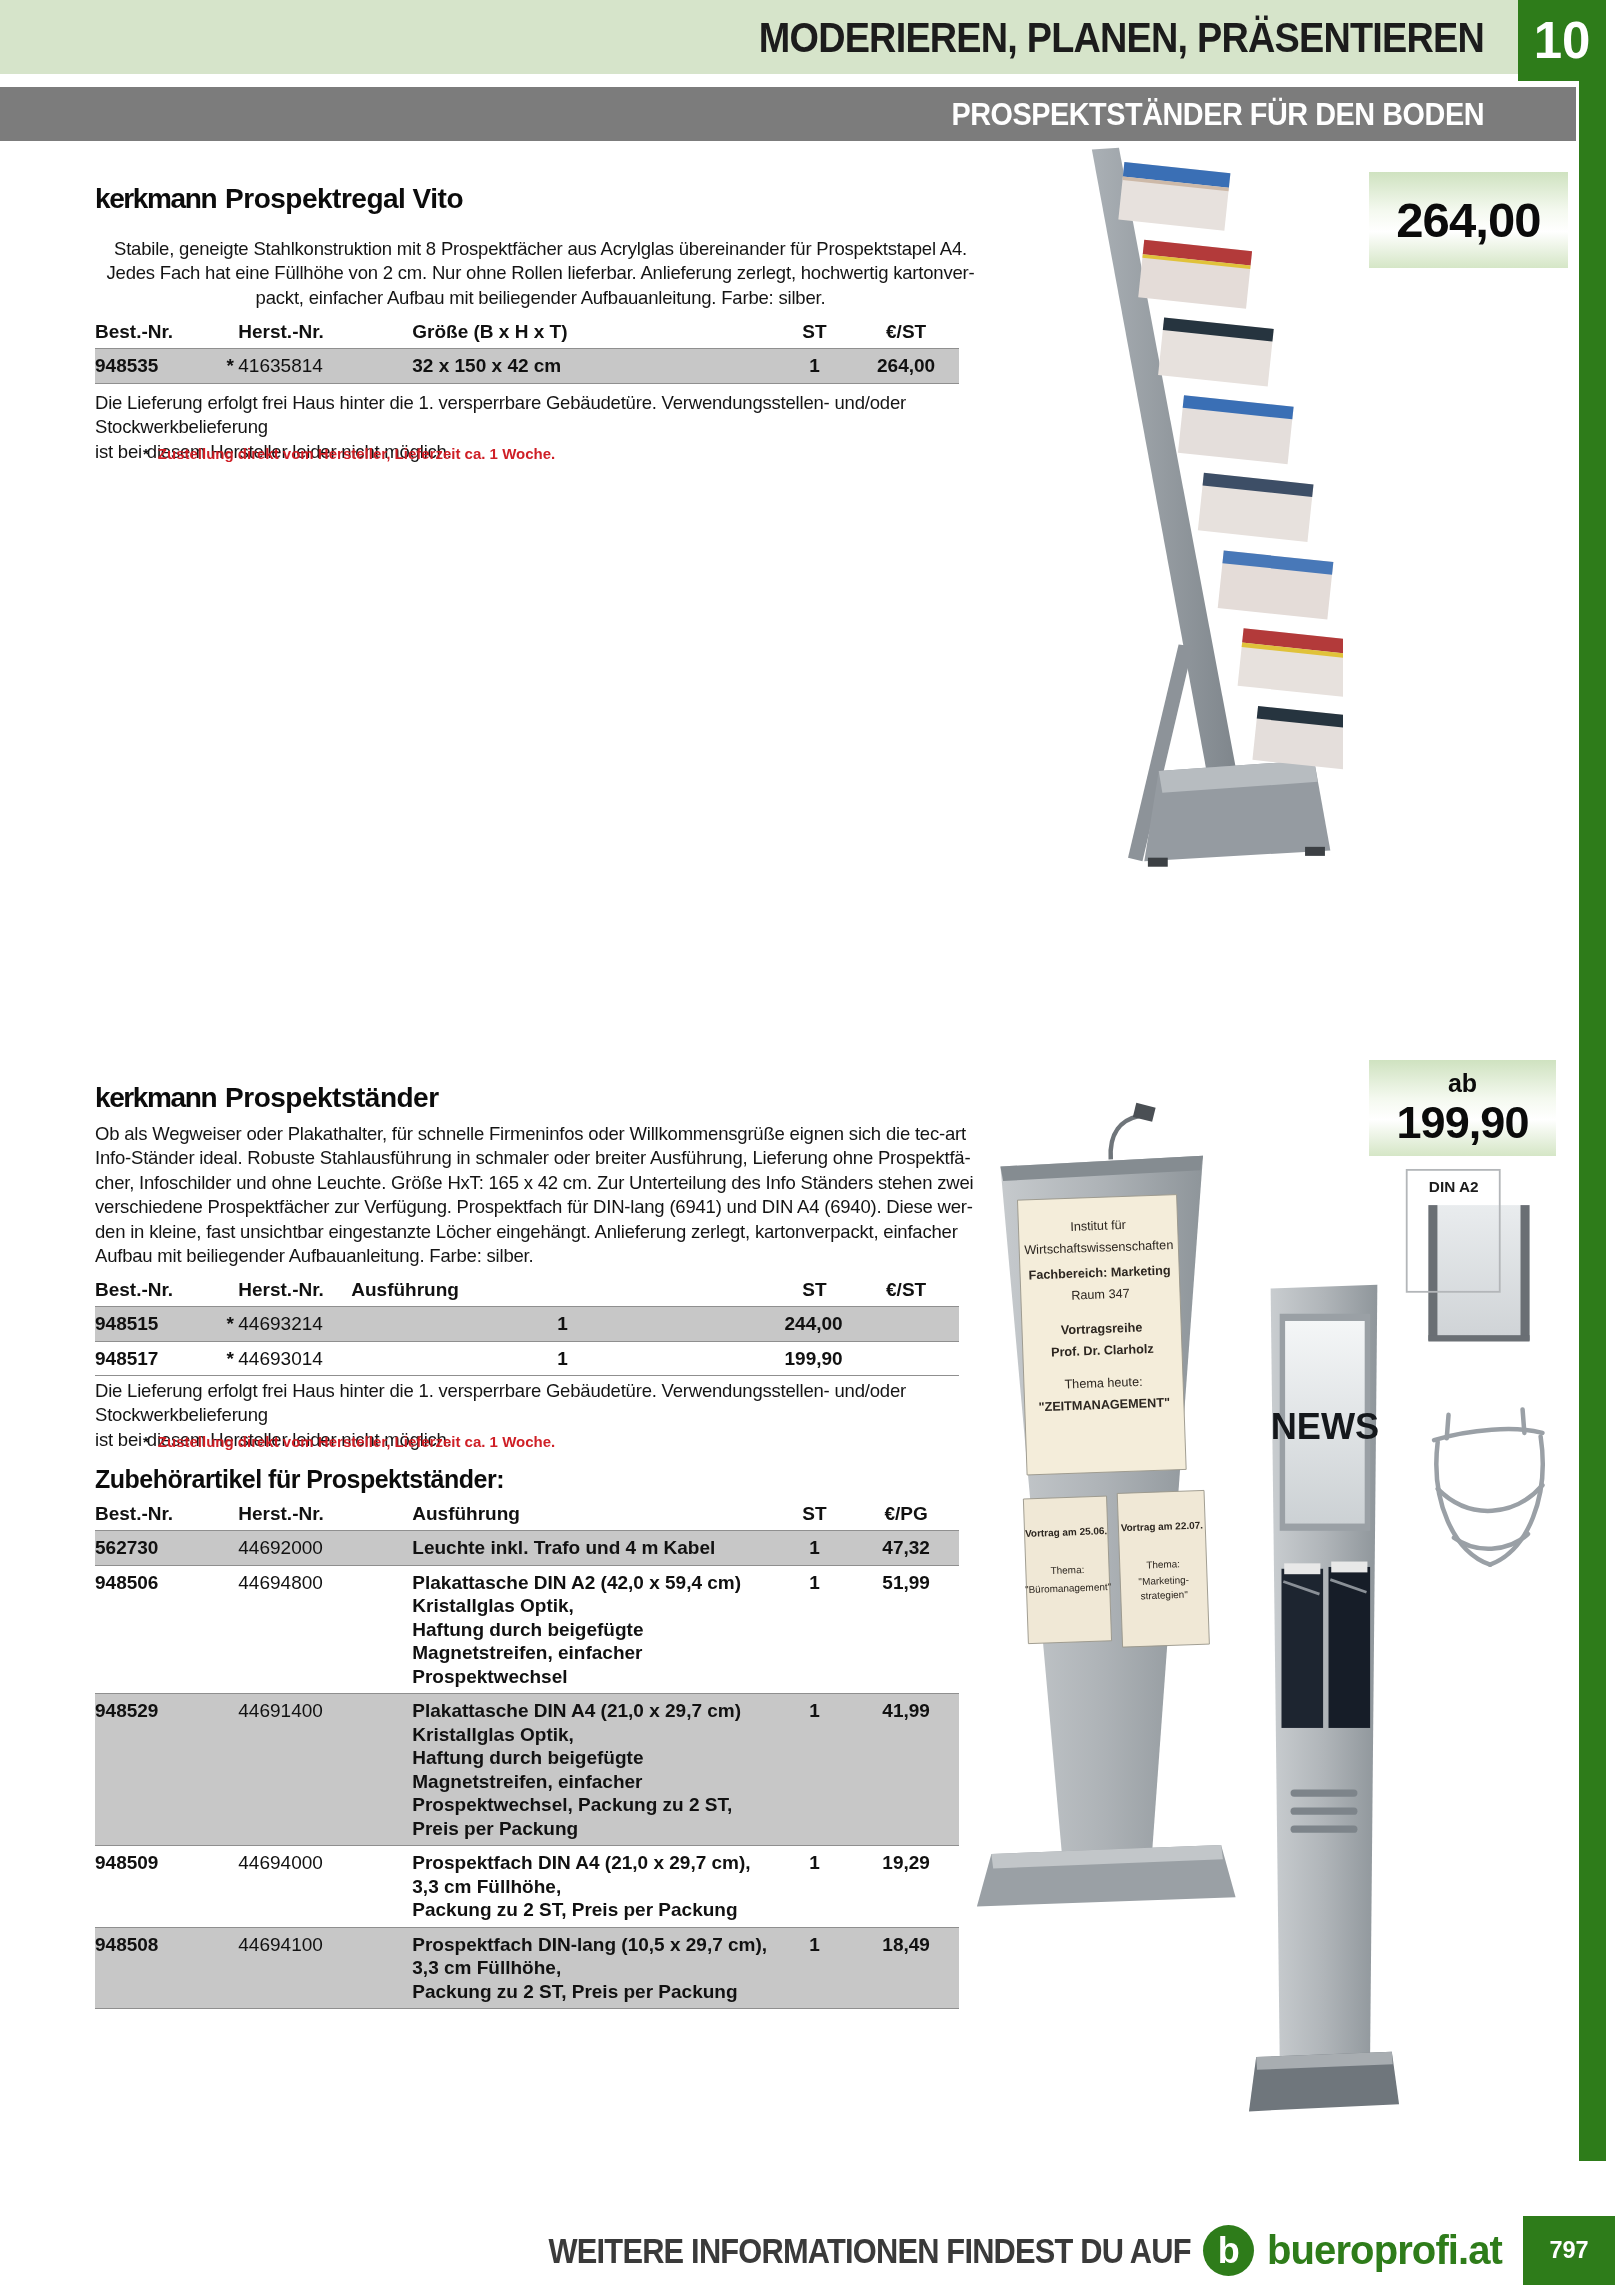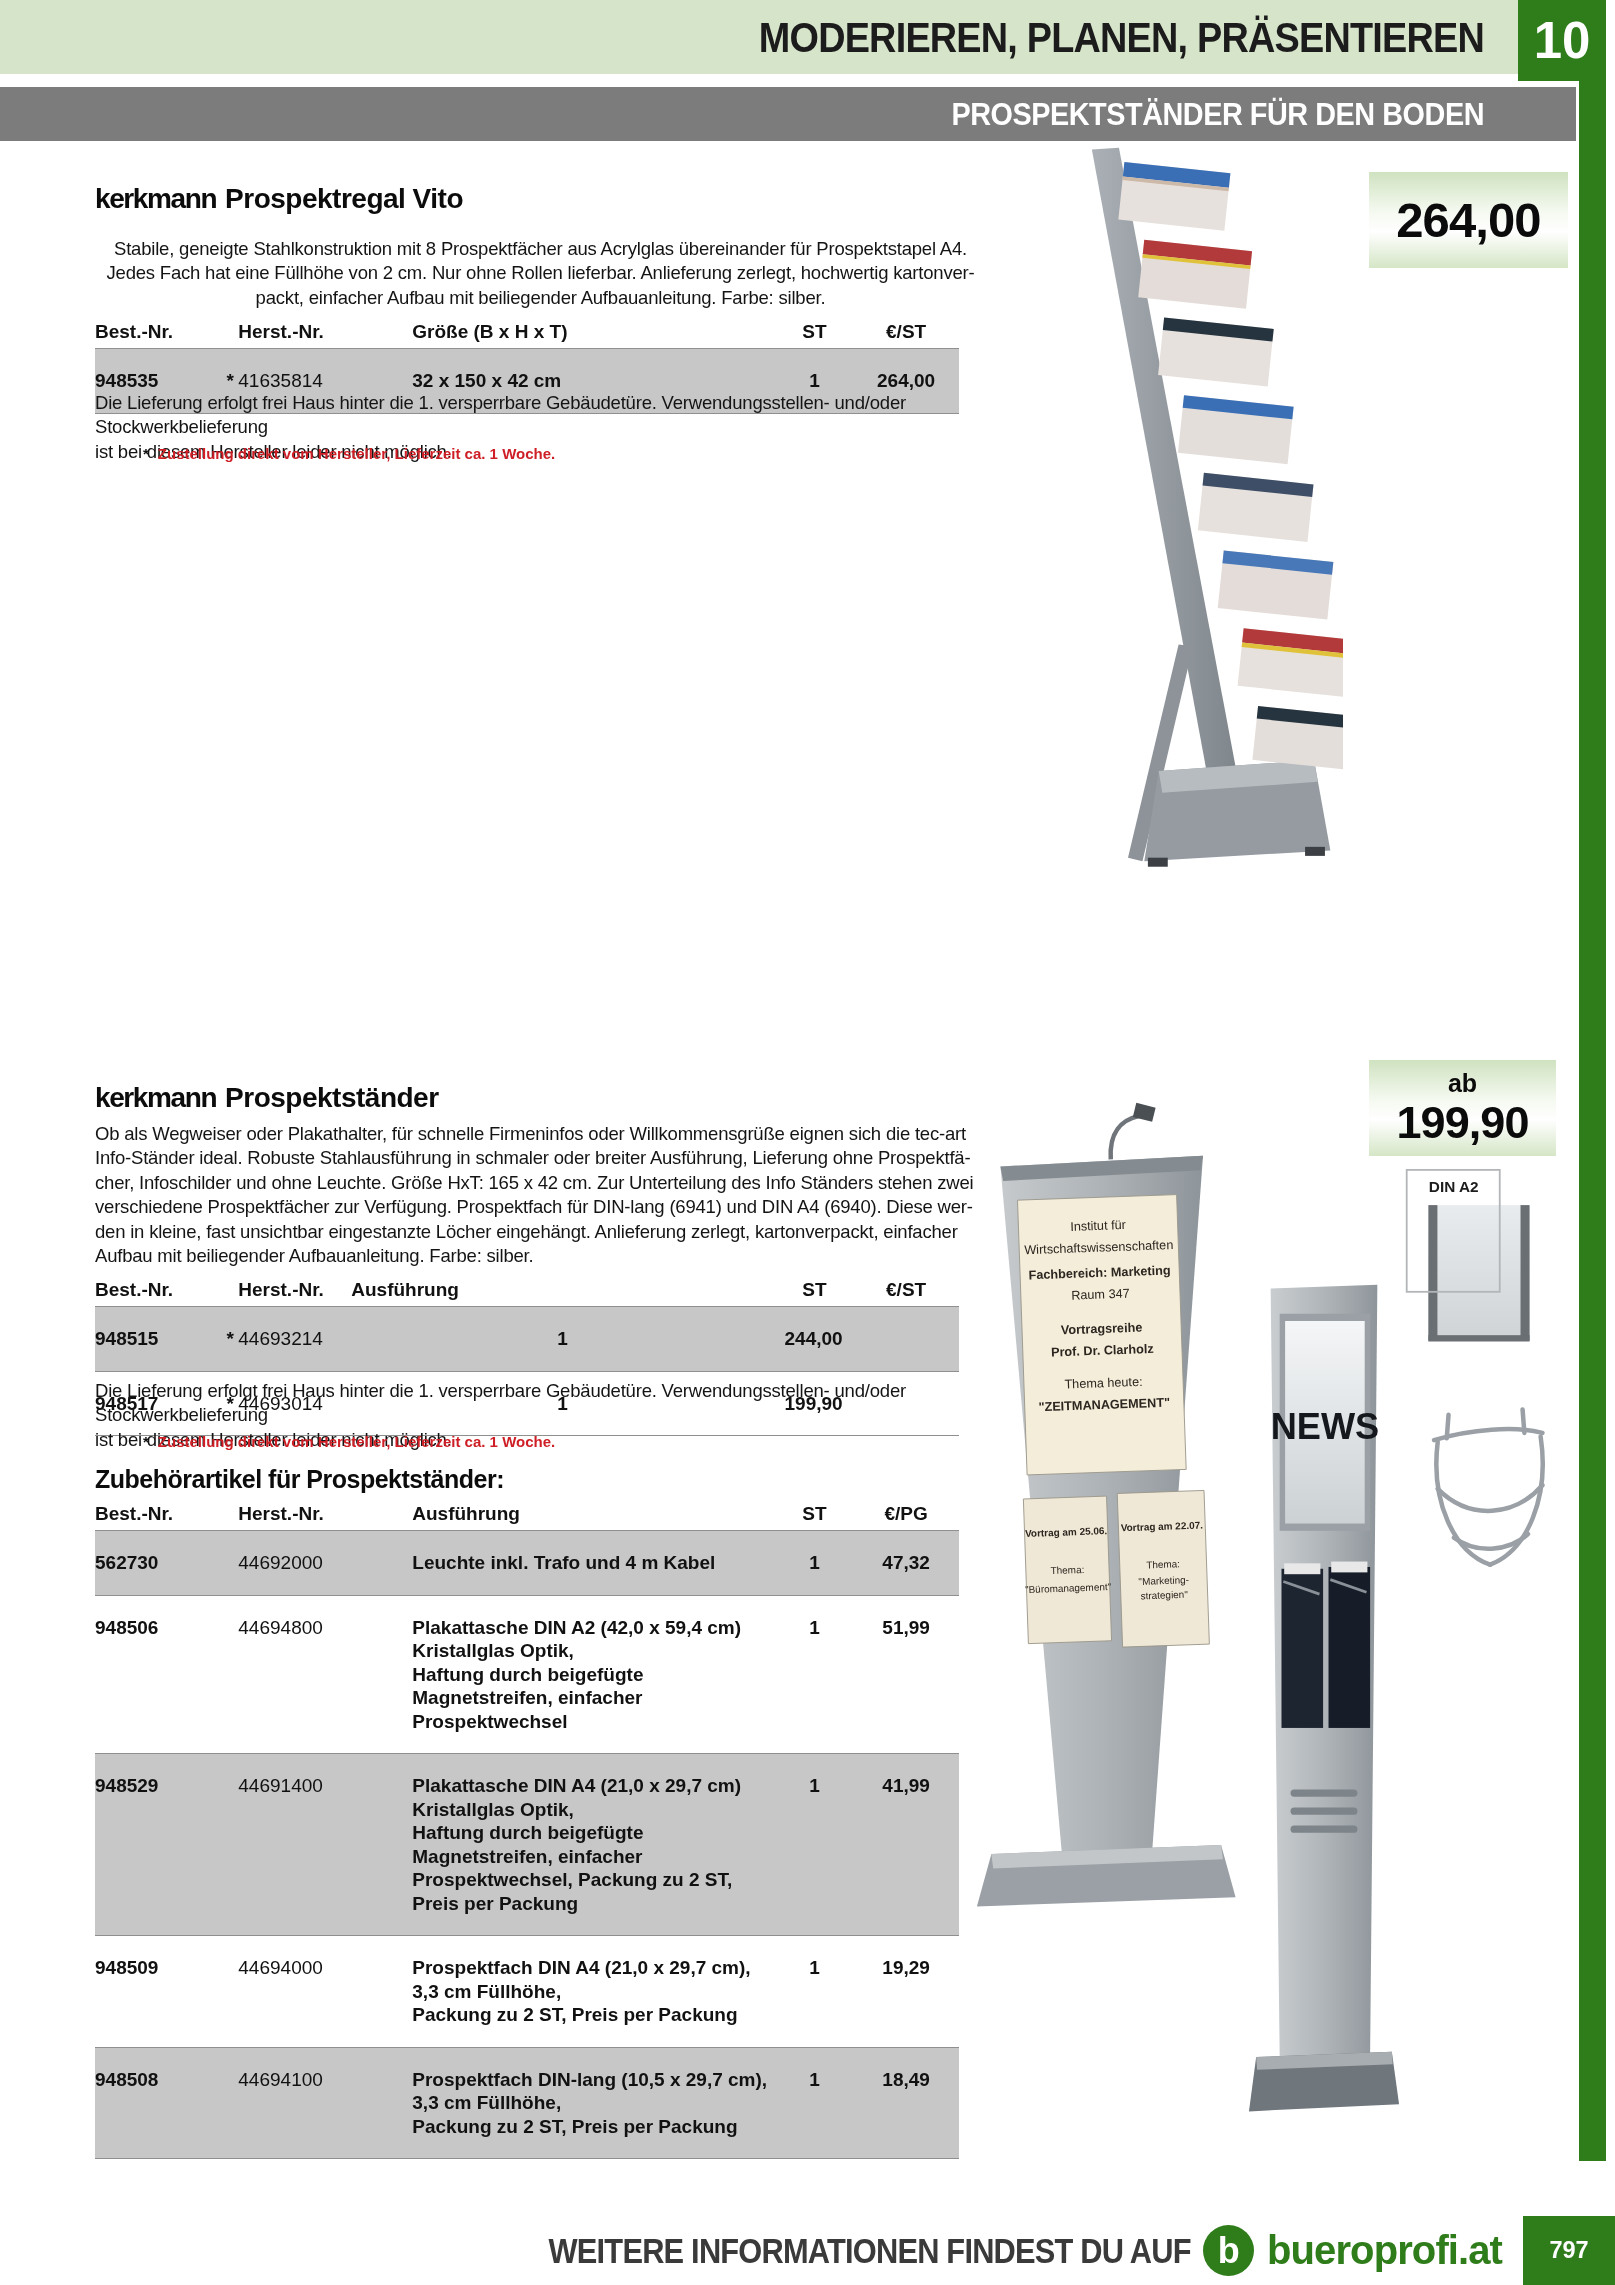--- a/index.html
+++ b/index.html
@@ -29,21 +29,21 @@
   .rednote{font-size:15px;color:#cf1f26;font-weight:bold;margin-left:48px;}
   .rednote .ast{color:#111;margin-right:9px;}
   .h-acc{font-size:25px;font-weight:bold;letter-spacing:-0.5px;color:#0c0c0c;}
 
   
   .tbl{width:864px;font-size:19px;}
   .trow{display:grid;align-items:start;}
   .g1 .trow{grid-template-columns:127px 16.3px 174px 1fr 81px 104px;}
   .g2 .trow{grid-template-columns:127px 16.3px 113px 1fr 81px 104px;}
   .thead{font-weight:bold;padding:2.7px 0 5.4px 0;}
-  .tdata{border-top:1.8px solid #8f8f8f;padding:20px 0;line-height:23.5px;}
+  .tdata{border-top:1.8px solid #8f8f8f;padding:5px 0;line-height:23.5px;}
   .tdata.gray{background:#c7c7c7;}
   .tbl .end{border-bottom:1.8px solid #8f8f8f;}
   .c-best{font-weight:bold;}
   .c-ast{font-weight:bold;text-align:center;}
   .c-st{text-align:center;}
   .c-pr{text-align:center;font-weight:bold;padding-right:1.8px;}
   .thead .c-pr,.thead .c-st{font-weight:bold;}
 
   
   .badge{background:linear-gradient(180deg,#cfe2c0 0%,#f4f9ef 40%,#ffffff 62%,#d5e6c6 100%);

